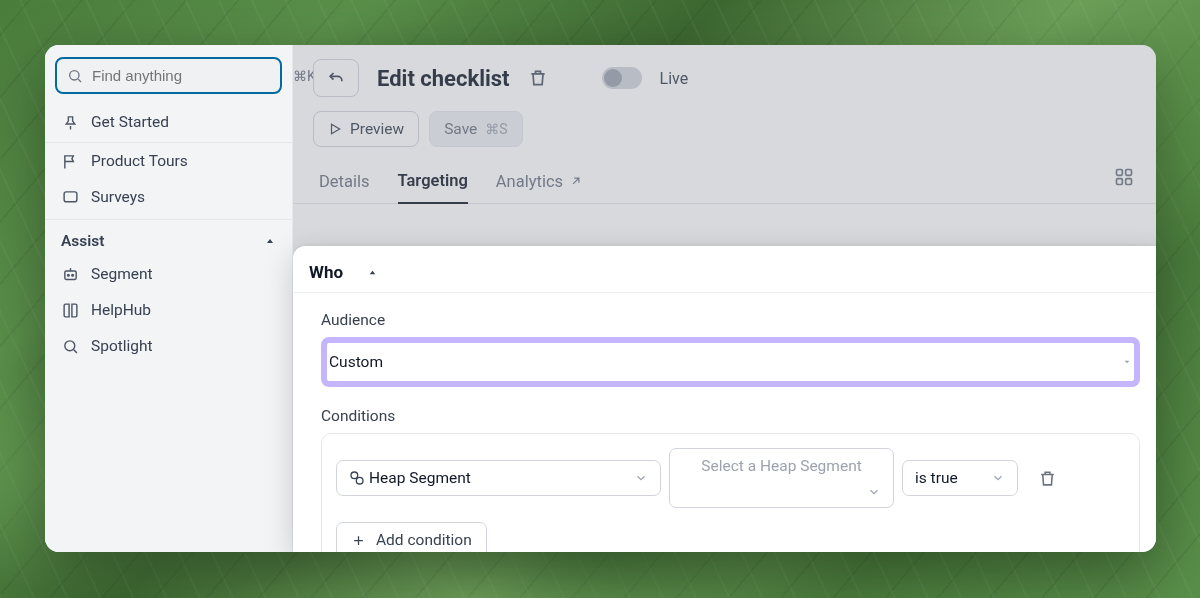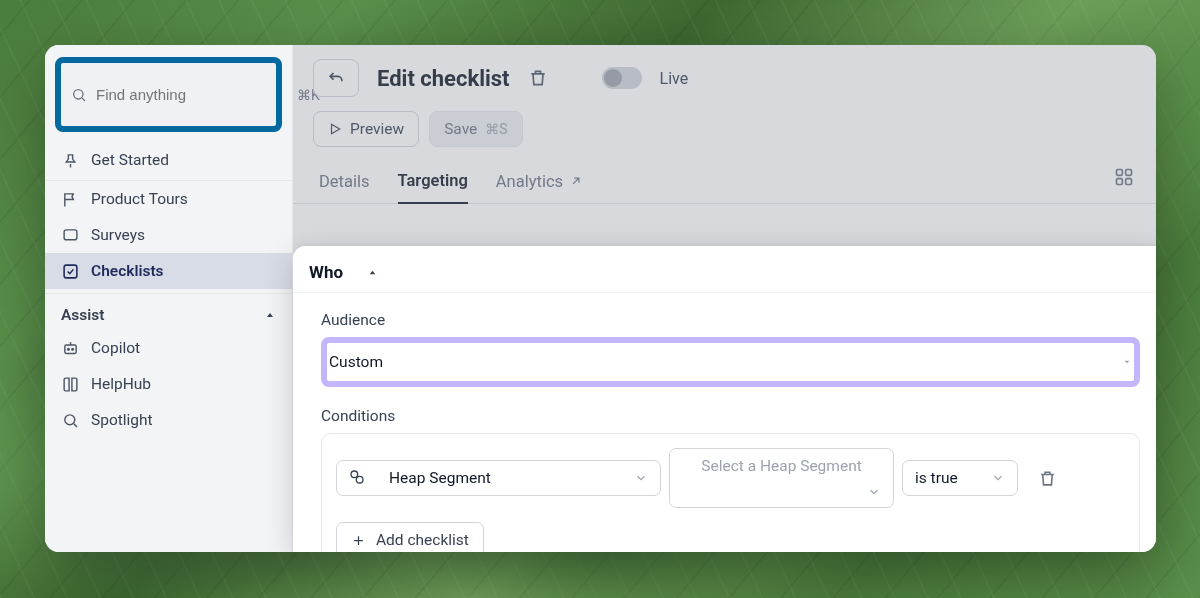--- a/index.html
+++ b/index.html
@@ -39,24 +39,24 @@
   .sidebar {
     width:248px;
     background:#f3f4f6;
     border-right:1px solid #e5e7eb;
     display:flex; flex-direction:column;
     flex-shrink:0;
   }
   .search {
     margin:12px 10px 8px 10px;
     display:flex; align-items:center;
-    border:6px solid #0369a1;
+    border:2px solid #0369a1;
     border-radius:8px;
     background:#f0f1f3;
-    padding:22px 10px;
+    padding:7px 10px;
     color:#6b7280;
   }
   .search .sicon { margin-right:7px; display:flex;}
   .search input {
     flex:1; border:none; background:transparent; outline:none;
     font-size:15px; color:#374151;
   }
   .search .kbd { font-size:14px; color:#6b7280;}
   .side-item {
     display:flex; align-items:center;
@@ -234,50 +234,41 @@
     </div>
     <div class="side-item">
       <span class="ico">
         <svg width="17" height="17" viewBox="0 0 24 24" fill="none" stroke="currentColor" stroke-width="2">
             <rect x="3" y="4" width="18" height="14" rx="3"></rect>
             <path d="M8 10h.01M12 10h.01M16 10h.01"></path>
           </svg>
       </span>
       <span>Surveys</span>
     </div>
-    <div class="side-item active">
-      <span class="ico">
-        <svg width="17" height="17" viewBox="0 0 24 24" fill="none" stroke="currentColor" stroke-width="2.2">
-            <rect x="3" y="3" width="18" height="18" rx="3"></rect>
-            <path d="M8 12l3 3 5-6"></path>
-          </svg>
-      </span>
-      <span>Checklists</span>
-    </div>
 
     <div class="divider"></div>
 
     <div class="side-group-hdr assist">
       <span>Assist</span>
       <span class="chev" style="color:#374151">
         <svg width="12" height="12" viewBox="0 0 24 24" fill="currentColor">
             <path d="M12 8l6 8H6z"></path>
           </svg>
       </span>
     </div>
     <div class="side-item">
       <span class="ico">
         <svg width="17" height="17" viewBox="0 0 24 24" fill="none" stroke="currentColor" stroke-width="2">
             <rect x="4" y="7" width="16" height="12" rx="2"></rect>
             <circle cx="9" cy="13" r="1.2" fill="currentColor"></circle>
             <circle cx="15" cy="13" r="1.2" fill="currentColor"></circle>
             <path d="M12 3v4"></path>
           </svg>
       </span>
-      <span>Copilot</span>
+      <span>Segment</span>
     </div>
     <div class="side-item">
       <span class="ico">
         <svg width="17" height="17" viewBox="0 0 24 24" fill="none" stroke="currentColor" stroke-width="2">
             <path d="M3 5a2 2 0 012-2h5v18H5a2 2 0 01-2-2V5zM21 5a2 2 0 00-2-2h-5v18h5a2 2 0 002-2V5z"></path>
           </svg>
       </span>
       <span>HelpHub</span>
     </div>
     <div class="side-item">
@@ -374,21 +365,21 @@
                 <path d="M6 9l6 6 6-6z"></path>
               </svg>
           </span>
         </div>
 
         <div class="field-label" style="margin-top:20px">Conditions</div>
 
         <div class="cond-box">
           <div class="cond-row">
             <div class="cond-select type">
-              <span style="display:flex;align-items:flex-start;gap:24px">
+              <span style="display:flex;align-items:center;gap:4px">
                 <span>
                   <svg width="16" height="16" viewBox="0 0 24 24" fill="none" stroke="#374151" stroke-width="2">
                       <circle cx="8" cy="8" r="5"></circle>
                       <circle cx="16" cy="16" r="5"></circle>
                     </svg>
                 </span>
                 <span>Heap Segment</span>
               </span>
               <span class="dd">
                 <svg width="14" height="14" viewBox="0 0 24 24" fill="none" stroke="#9ca3af" stroke-width="2">
@@ -418,21 +409,21 @@
                 </svg>
             </div>
           </div>
 
           <div class="addcond">
             <span>
               <svg width="15" height="15" viewBox="0 0 24 24" fill="none" stroke="#374151" stroke-width="2">
                   <path d="M12 5v14M5 12h14"></path>
                 </svg>
             </span>
-            <span>Add checklist</span>
+            <span>Add condition</span>
           </div>
         </div>
 
       </div>
     </div>
 
   </div>
 </div>
 
 </body></html>

